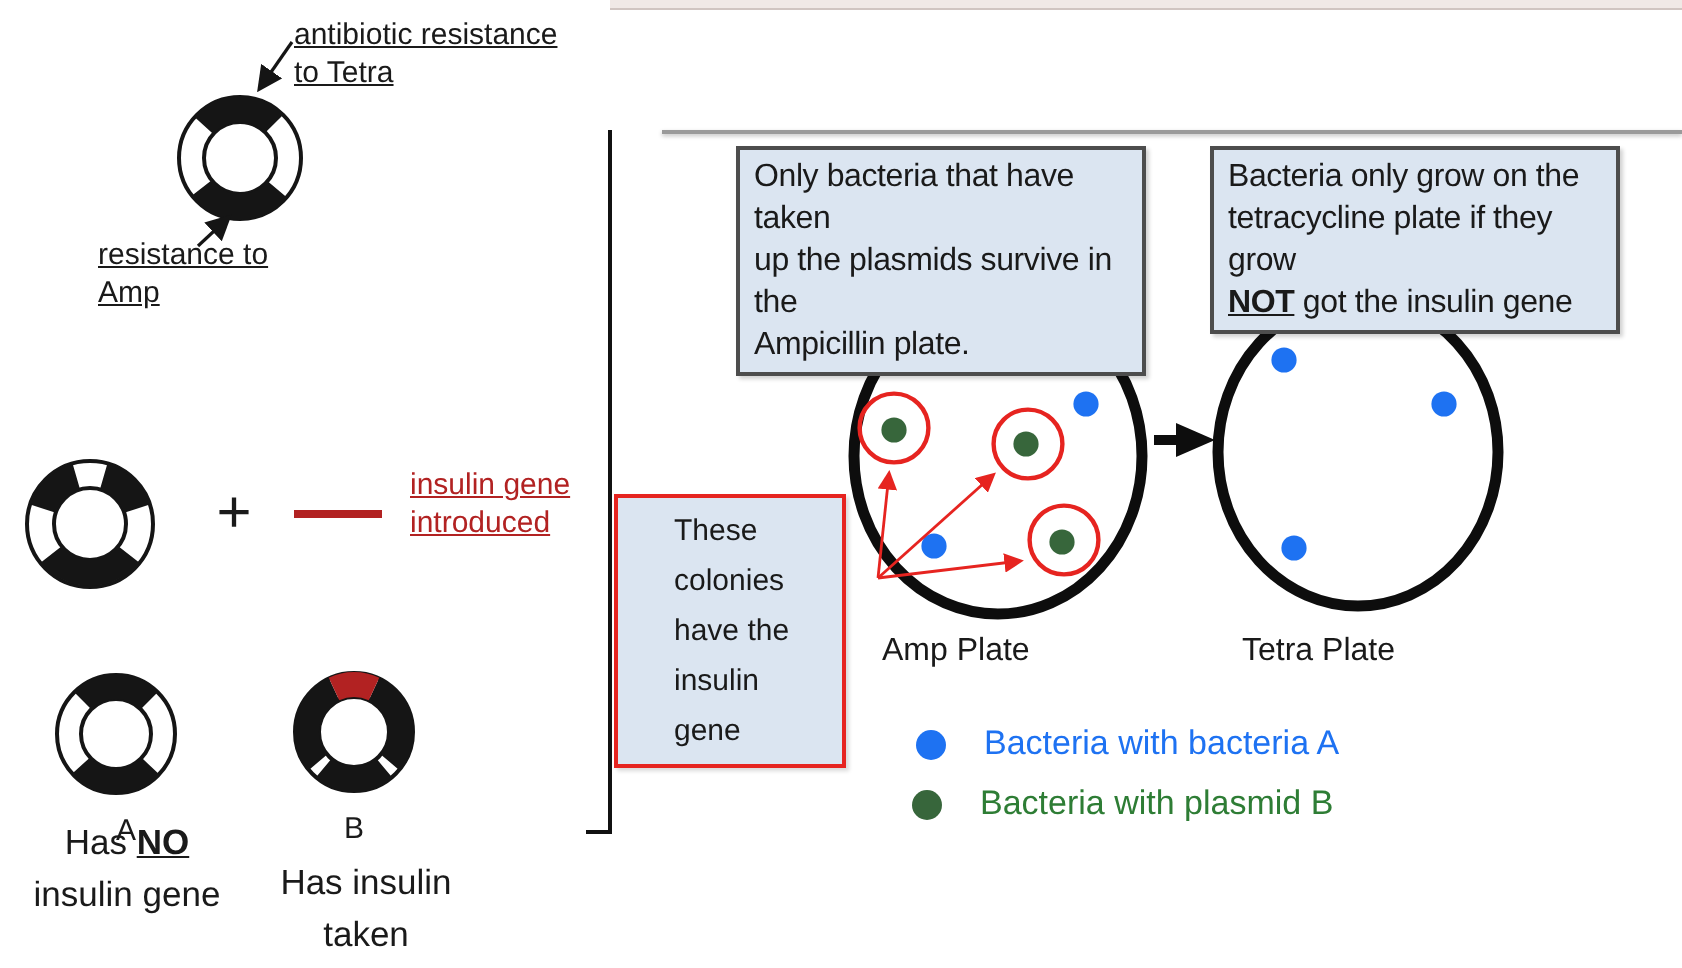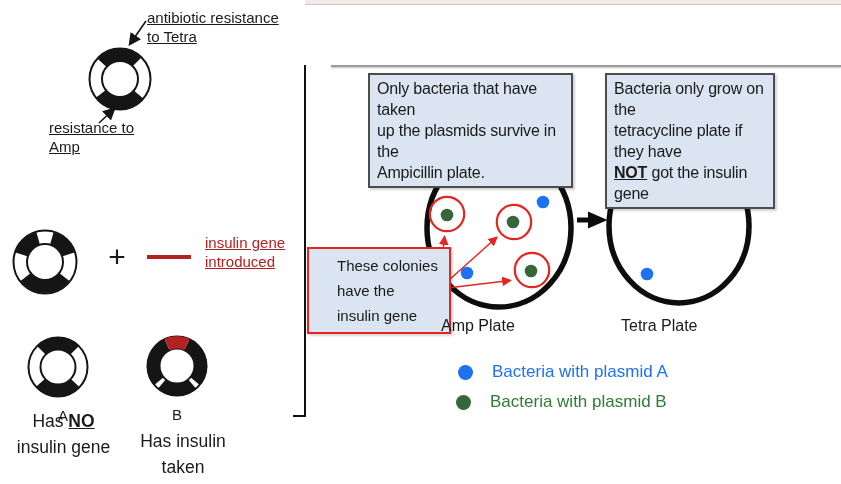--- a/index.html
+++ b/index.html
@@ -137,35 +137,35 @@
     <span>Has </span><span class="emph">NO</span><br>
     <span>insulin gene</span>
   </div>
   <div class="txt cap-big" style="left:122px;top:428px;width:122px;">Has insulin
 taken</div>
 
   <div class="callout" style="left:368px;top:73px;width:205px;min-height:66px;">Only bacteria that have taken
 up the plasmids survive in the
 Ampicillin plate.</div>
 
-  <div class="callout" style="left:605px;top:73px;width:170px;min-height:66px;white-space:normal;">
+  <div class="callout" style="left:605px;top:73px;width:205px;min-height:66px;white-space:normal;">
     <span>Bacteria only grow on the</span><br>
-    <span>tetracycline plate if they have</span><br>
+    <span>tetracycline plate if they grow</span><br>
     <span class="emph">NOT</span><span> got the insulin gene</span>
   </div>
 
-  <div class="callout-red" style="left:307px;top:247px;width:144px;min-height:78px;padding-left:28px;">These colonies
+  <div class="callout-red" style="left:307px;top:247px;width:116px;min-height:78px;padding-left:28px;">These colonies
 have the
 insulin gene</div>
 
   <div class="txt plate-lbl" style="left:441px;top:317px;">Amp Plate</div>
   <div class="txt plate-lbl" style="left:621px;top:317px;">Tetra Plate</div>
 
   <div class="legend-row" style="left:458px;top:362px;">
     <span class="legend-dot" style="background:var(--blue,#1e72f2);"></span>
-    <span class="legend-txt blue-txt">Bacteria with plasmid A</span>
+    <span class="legend-txt blue-txt">Bacteria with bacteria A</span>
   </div>
   <div class="legend-row" style="left:456px;top:392px;">
     <span class="legend-dot" style="background:var(--green,#37663b);"></span>
     <span class="legend-txt green-txt">Bacteria with plasmid B</span>
   </div>
 
 </div>
 
 </body></html>

